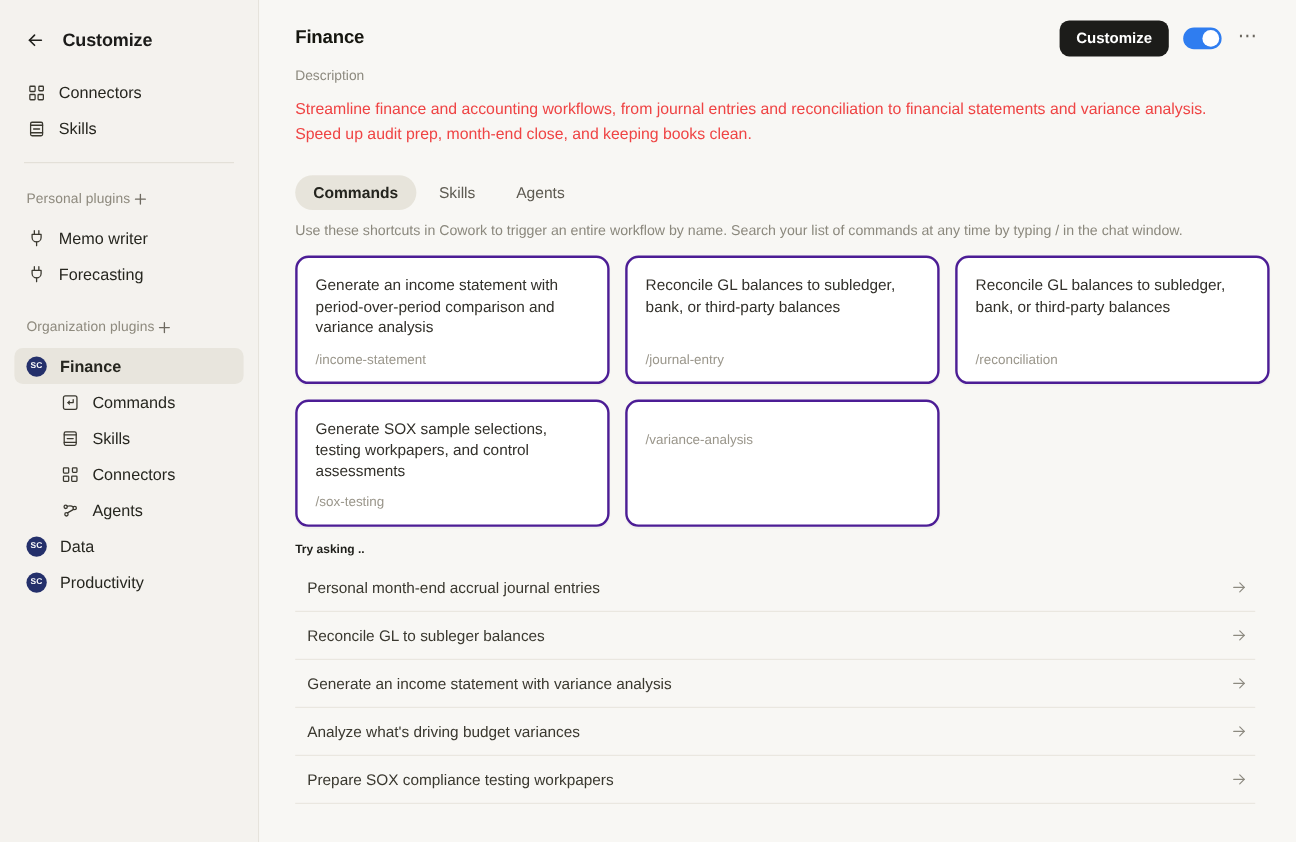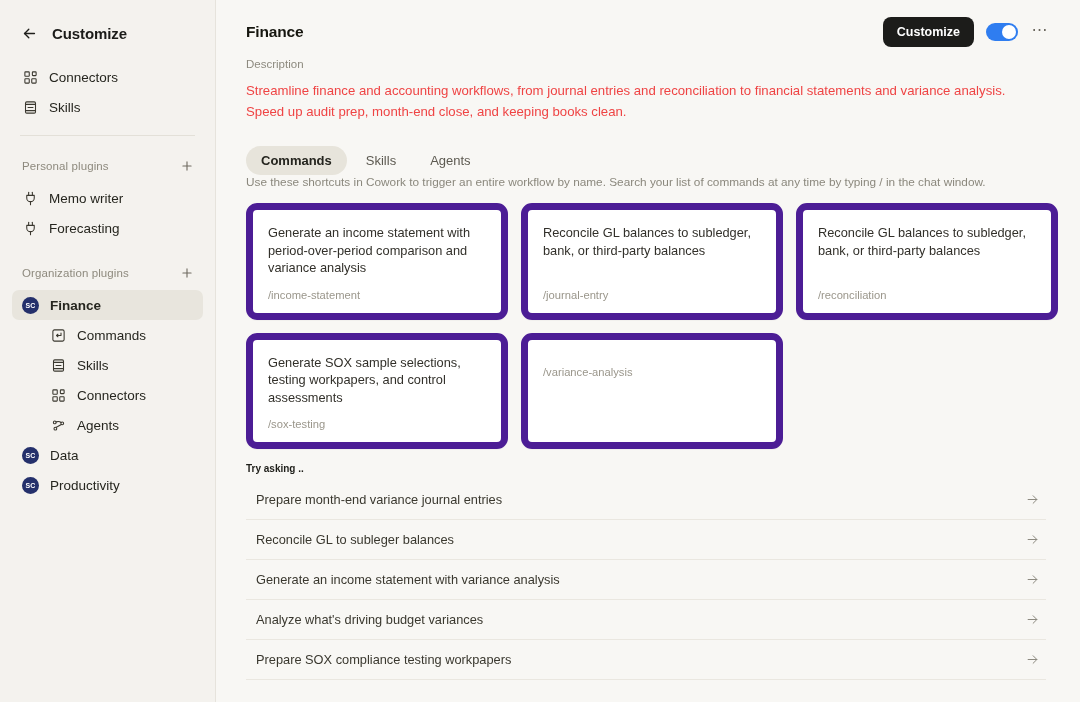--- a/index.html
+++ b/index.html
@@ -44,21 +44,21 @@
     font-size: 13.5px; color: #26261f;
     cursor: pointer;
     white-space: nowrap;
   }
   .sb-row .ic { width: 16px; height: 16px; flex: 0 0 16px; display:flex; align-items:center; justify-content:center; }
   .sb-divider {
     height: 1px; background: #e3e0d8;
     margin: 13px 20px 0 20px;
   }
   .sb-group-head {
-    display: flex; align-items: center; justify-content: space-between;
+    display: flex; align-items: center; justify-content: flex-start;
     padding: 0 20px 0 22px;
     height: 26px;
     margin-top: 17px;
   }
   .sb-group-label {
     font-size: 11.5px; color: #8e8a7e; letter-spacing: 0.1px;
   }
   .plus-btn {
     width: 16px; height: 16px; cursor: pointer;
     display: flex; align-items: center; justify-content: center;
@@ -131,31 +131,31 @@
   }
 
   .tabs { display: flex; align-items: center; gap: 4px; margin-top: 24px; }
   .tab {
     font-size: 13px; color: #5d5a51;
     padding: 7px 15px; border-radius: 17px;
     cursor: pointer; white-space: nowrap;
   }
   .tab.active { background: #e7e4db; color: #24241e; font-weight: 600; }
 
-  .hint { font-size: 11.8px; color: #8b887d; margin-top: 0; }
+  .hint { font-size: 11.8px; color: #8b887d; margin-top: 10px; }
 
   .cards {
     display: flex; flex-wrap: wrap; gap: 13px;
     margin-top: 14px;
     width: 820px;
   }
   .card {
     width: 262px; min-height: 104px;
     background: #ffffff;
-    border: 7px solid #4c1d95;
+    border: 2px solid #4c1d95;
     border-radius: 11px;
     padding: 14px 15px 12px 15px;
     display: flex; flex-direction: column; justify-content: space-between;
     box-shadow: 0 1px 1px rgba(40,36,28,0.03);
     cursor: pointer;
   }
   .card-title { font-size: 12.8px; line-height: 17.5px; color: #32302a; }
   .card-slug { font-size: 11.2px; color: #9a968b; margin-top: 12px; }
 
   .try-head { font-size: 10px; font-weight: 700; color: #1e1e19; margin-top: 14px; }
@@ -362,21 +362,21 @@
         <div class="card-slug">/sox-testing</div>
       </div>
       <div class="card">
         <div class="card-slug">/variance-analysis</div>
       </div>
     </div>
 
     <div class="try-head">Try asking ..</div>
     <div class="try-list">
       <div class="try-row">
-        <span>Prepare month-end variance journal entries</span>
+        <span>Personal month-end accrual journal entries</span>
         <span class="arrow-ic">
           <svg width="15" height="15" viewBox="0 0 24 24" fill="none" stroke="#8d8a80" stroke-width="1.6" stroke-linecap="round" stroke-linejoin="round">
               <path d="M5 12h14"></path>
               <path d="M13 6l6 6-6 6"></path>
             </svg>
         </span>
       </div>
       <div class="try-row">
         <span>Reconcile GL to subleger balances</span>
         <span class="arrow-ic">

